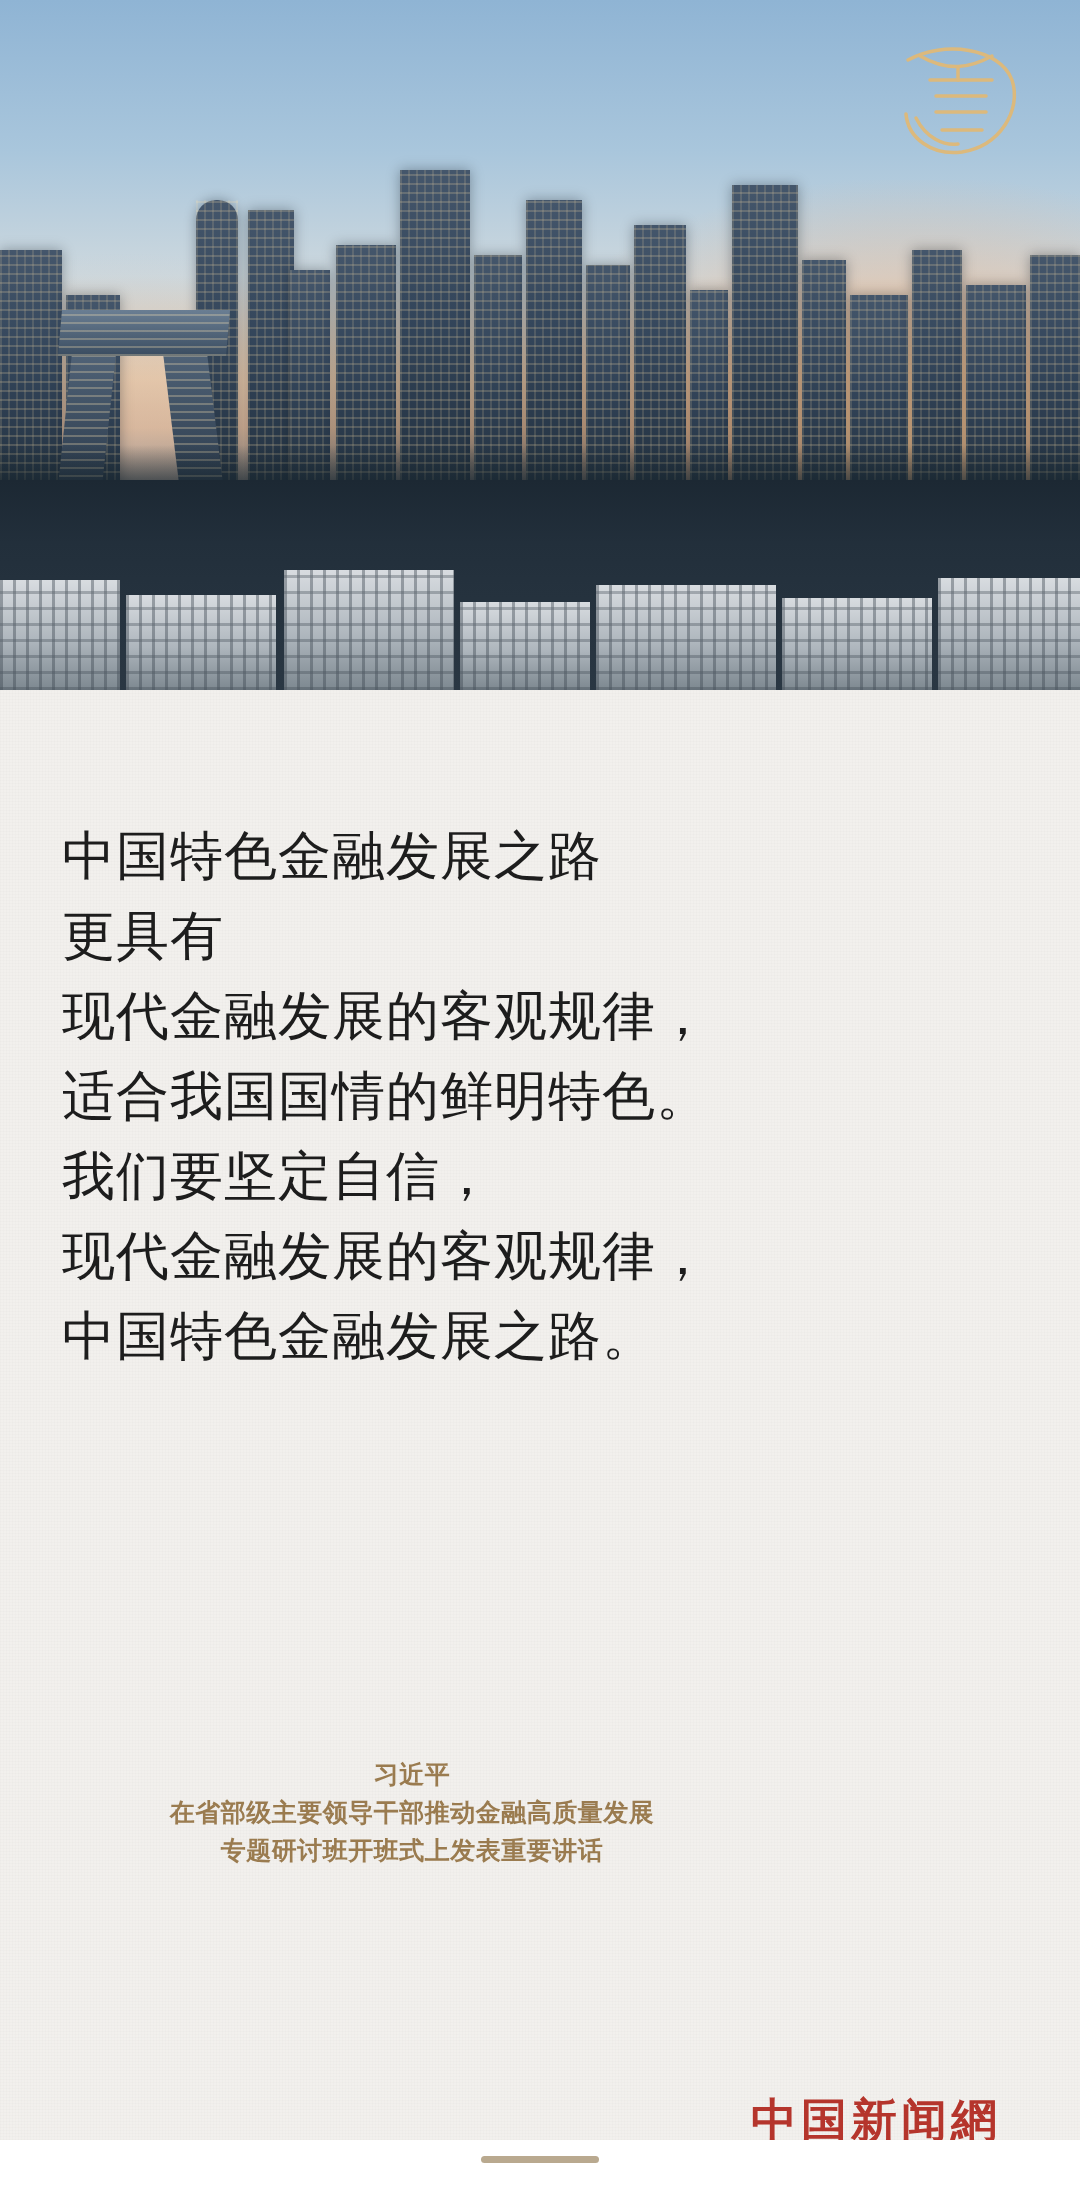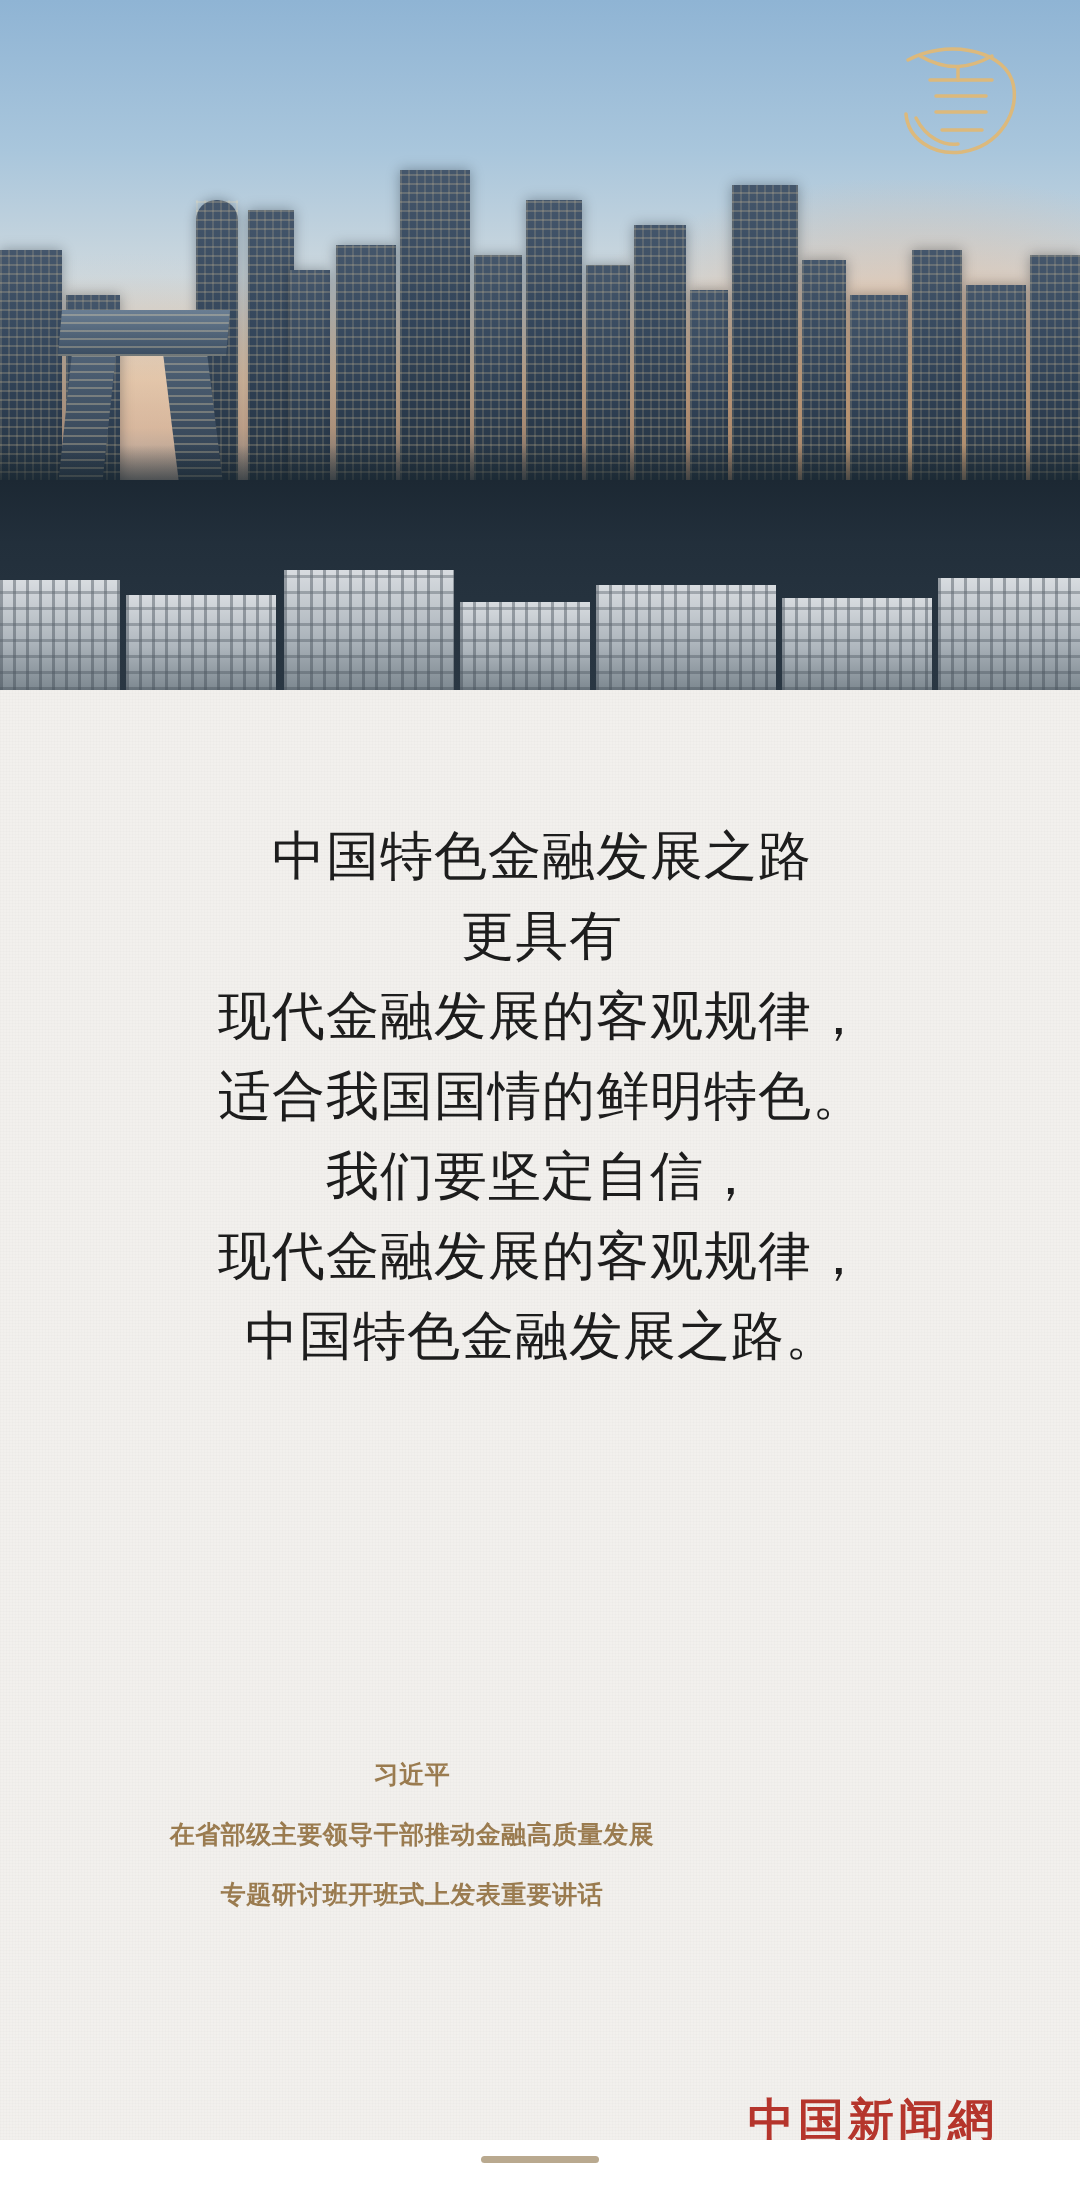--- a/index.html
+++ b/index.html
@@ -183,21 +183,20 @@
     position: absolute;
     left: 62px;
     top: 126px;
     width: 960px;
     font-family: "DejaVu Serif", "Liberation Serif", serif;
     color: #1d1d1d;
     font-size: 53px;
     line-height: 80px;
     letter-spacing: 1px;
     font-weight: 500;
-    text-align: center;
   }
   .quote .ln { display: block; white-space: pre; }
 
   
   .attrib {
     position: absolute;
     left: 62px;
     top: 1066px;
     width: 700px;
     text-align: center;
@@ -210,35 +209,35 @@
     line-height: 38px;
     letter-spacing: 0.5px;
   }
   .attrib .occ {
     font-family: "DejaVu Sans", "Liberation Sans", sans-serif;
     font-weight: bold;
     color: #9a7b4f;
     font-size: 25px;
     line-height: 38px;
     letter-spacing: 0.5px;
-    margin-top: 22px;
   }
   .attrib .date {
     margin-top: 16px;
     font-family: "Liberation Sans", sans-serif;
     color: #2b2b2b;
     font-size: 30px;
     letter-spacing: 1px;
   }
 
   
   .cn-logo {
     position: absolute;
-    right: 52px;
+    right: 64px;
     top: 1404px;
+    text-align: center;
     width: 280px;
   }
   .cn-logo .cn-main {
     font-family: "DejaVu Serif", "Liberation Serif", serif;
     font-weight: bold;
     color: #b5352c;
     font-size: 46px;
     letter-spacing: 4px;
     line-height: 52px;
   }

